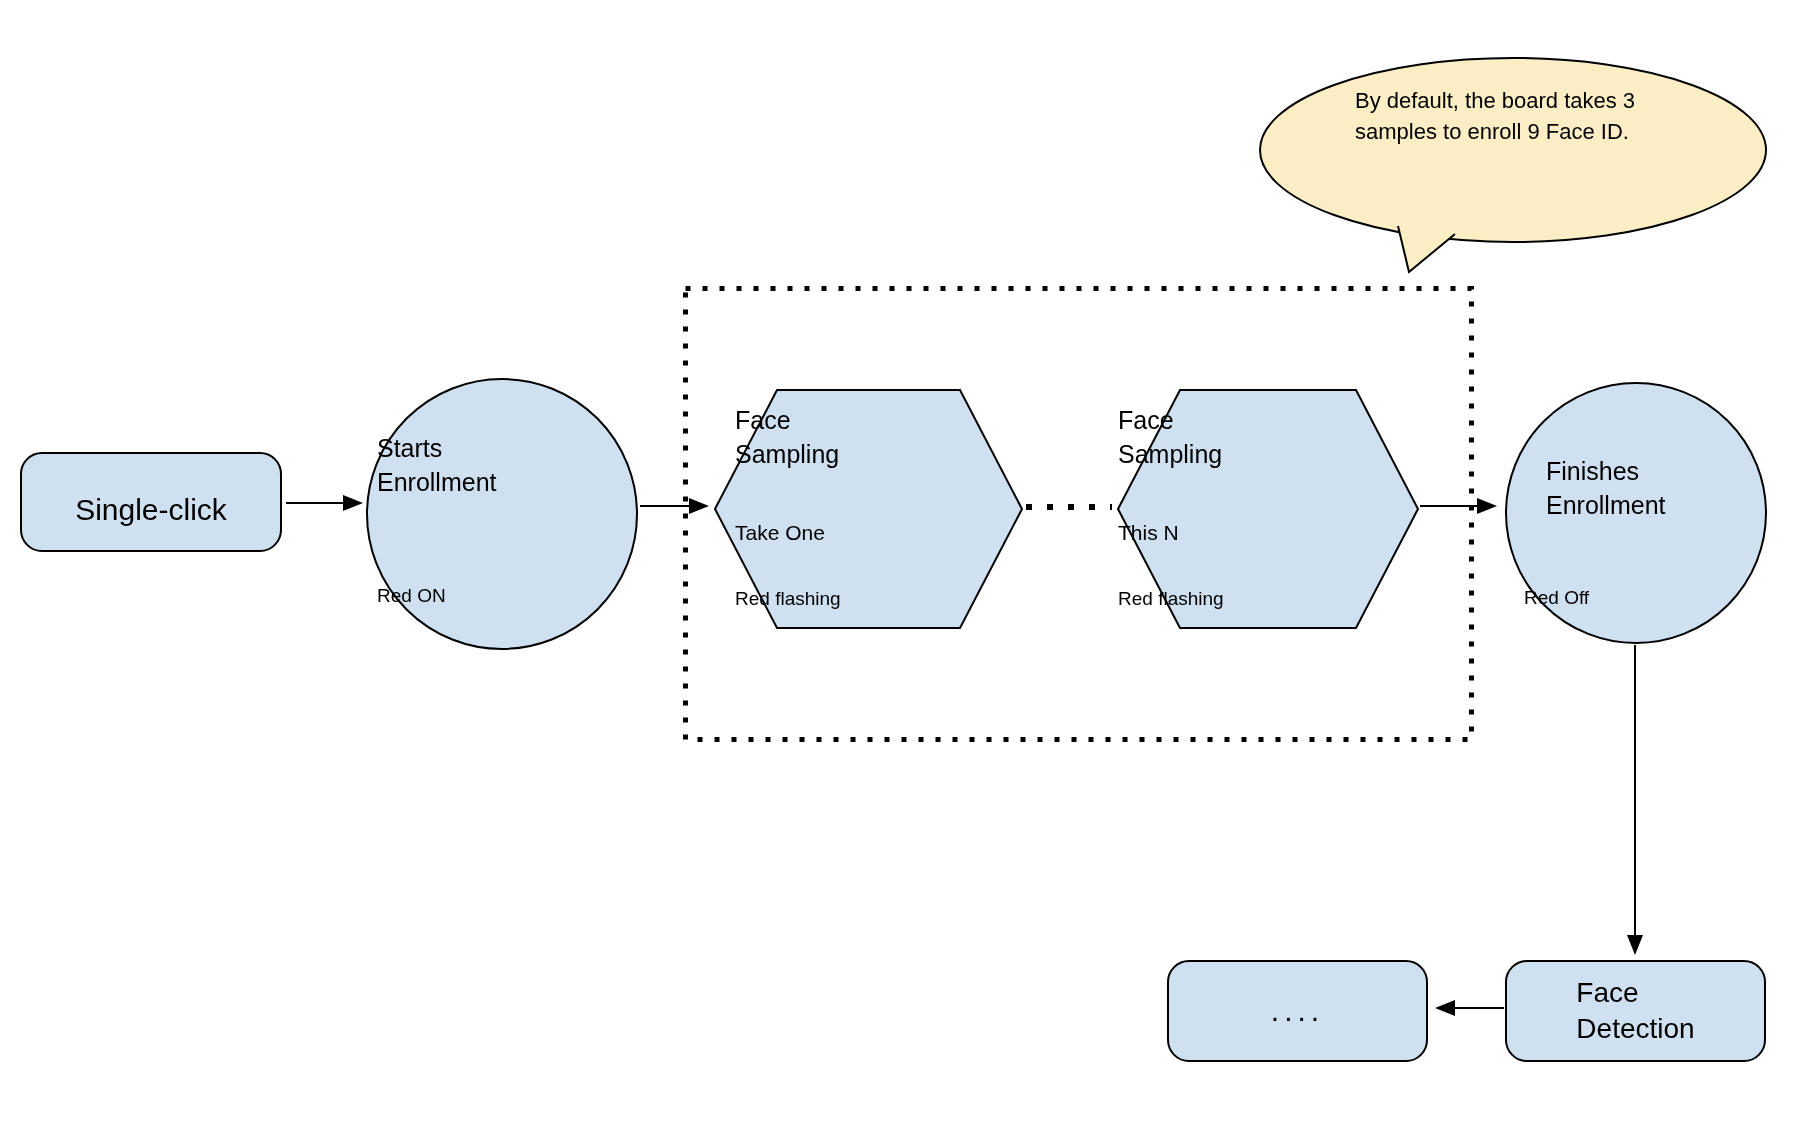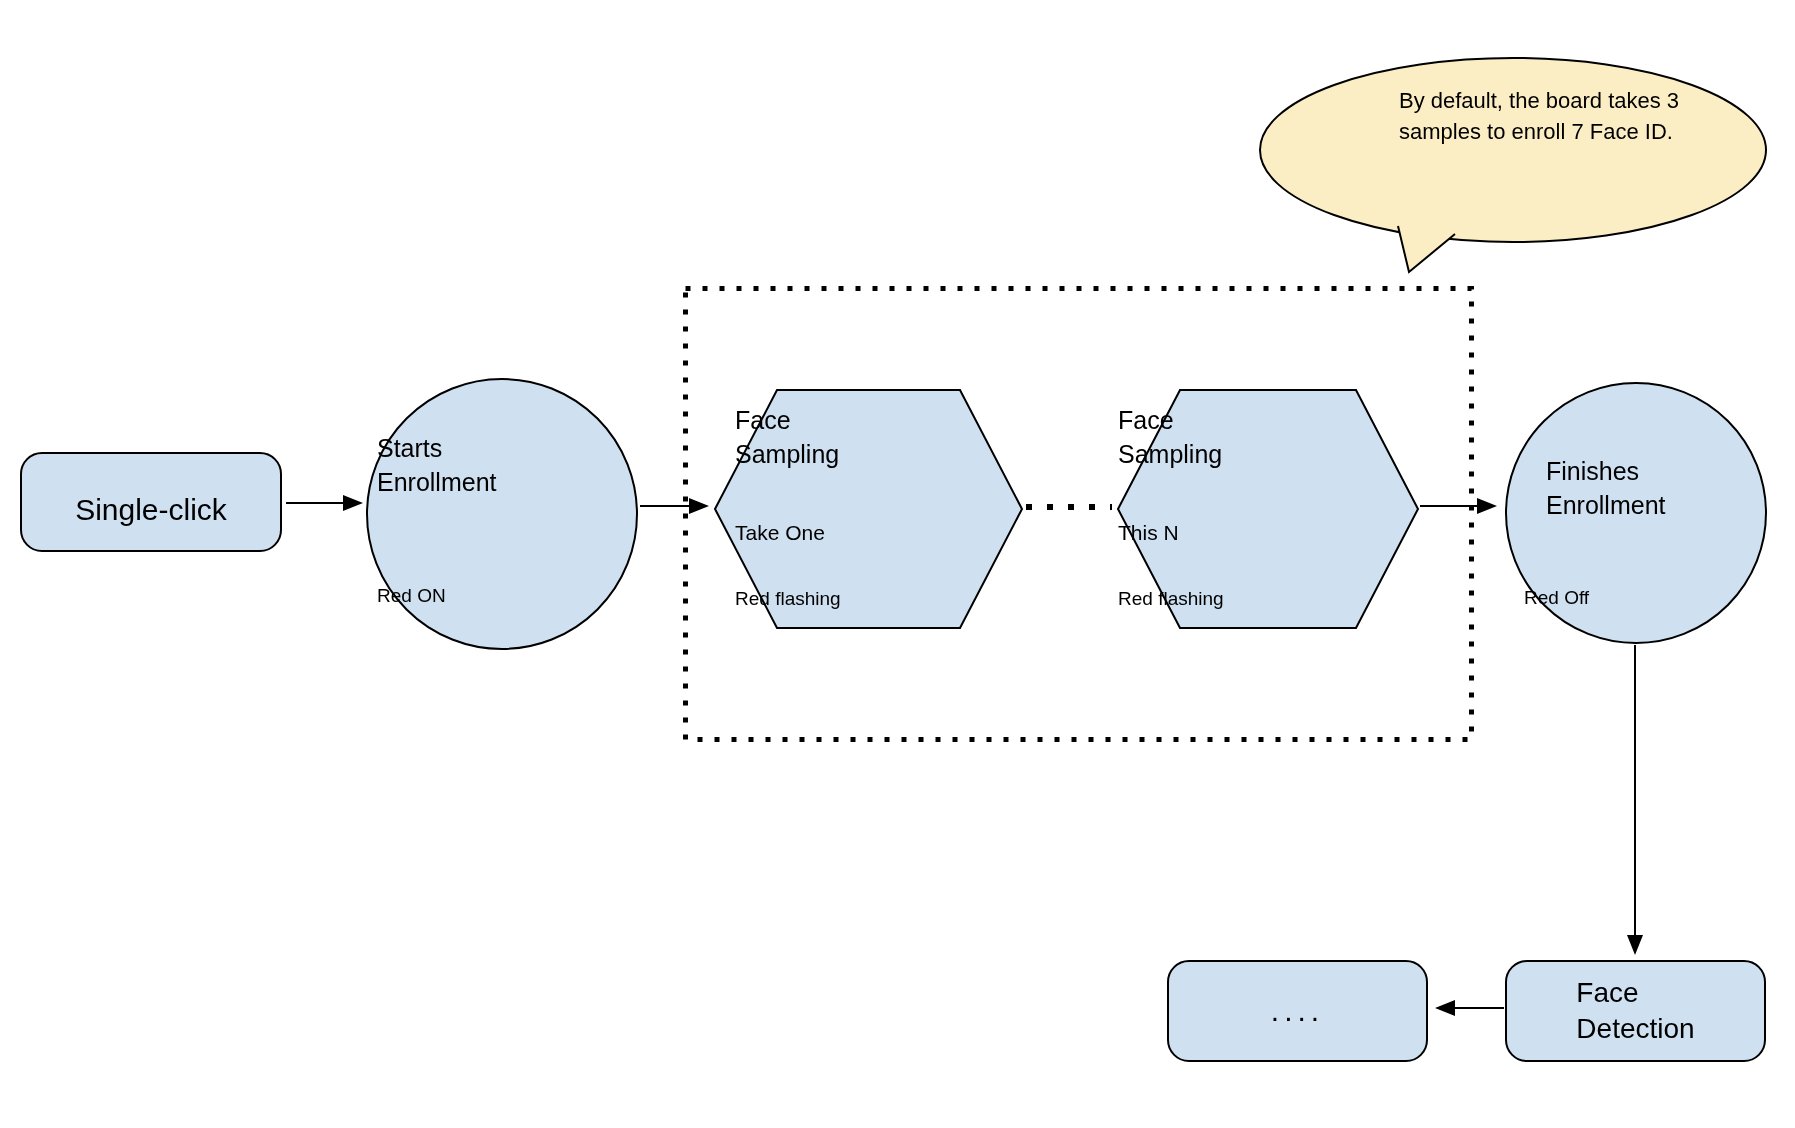--- a/index.html
+++ b/index.html
@@ -24,21 +24,21 @@
     display:flex;align-items:center;justify-content:center;text-align:center;
   }
   
   .txt{position:absolute;text-align:left;white-space:pre-line;line-height:34px;}
   .f25{font-size:25px;}
   .f27{font-size:21px;}
   .f28{font-size:28px;line-height:36px;}
   .f30{font-size:30px;margin-top:16px;}
   .status{font-size:19px;line-height:22px;}
   .dots-label{font-size:30px;letter-spacing:5px;}
-  .callout-text{position:absolute;left:1355px;top:85px;text-align:left;font-size:22px;line-height:31px;white-space:nowrap;margin-left:44px;}
+  .callout-text{position:absolute;left:1355px;top:85px;text-align:left;font-size:22px;line-height:31px;white-space:nowrap;}
   .callout-text .gap{margin-top:31px;}
 </style>
 </head>
 <body>
 
 <div class="stage">
 
   <svg class="layer" width="1795" height="1128" viewBox="0 0 1795 1128">
     <defs>
       <marker id="arrow" markerUnits="strokeWidth" markerWidth="10" markerHeight="8" refX="8.5" refY="4" orient="auto">
@@ -92,16 +92,16 @@
 Sampling</div>
   <div class="txt f27" style="left:1118px;top:516px;width:300px;">This N</div>
   <div class="txt status" style="left:1118px;top:588px;width:300px;">Red flashing</div>
 
   <div class="txt f25" style="left:1546px;top:454px;width:260px;">Finishes
 Enrollment</div>
   <div class="txt status" style="left:1524px;top:587px;width:260px;">Red Off</div>
 
   <div class="callout-text">
     <div>By default, the board takes 3</div>
-    <div>samples to enroll 7 Face ID.</div>
+    <div>samples to enroll 9 Face ID.</div>
   </div>
 
 </div>
 
 </body></html>

